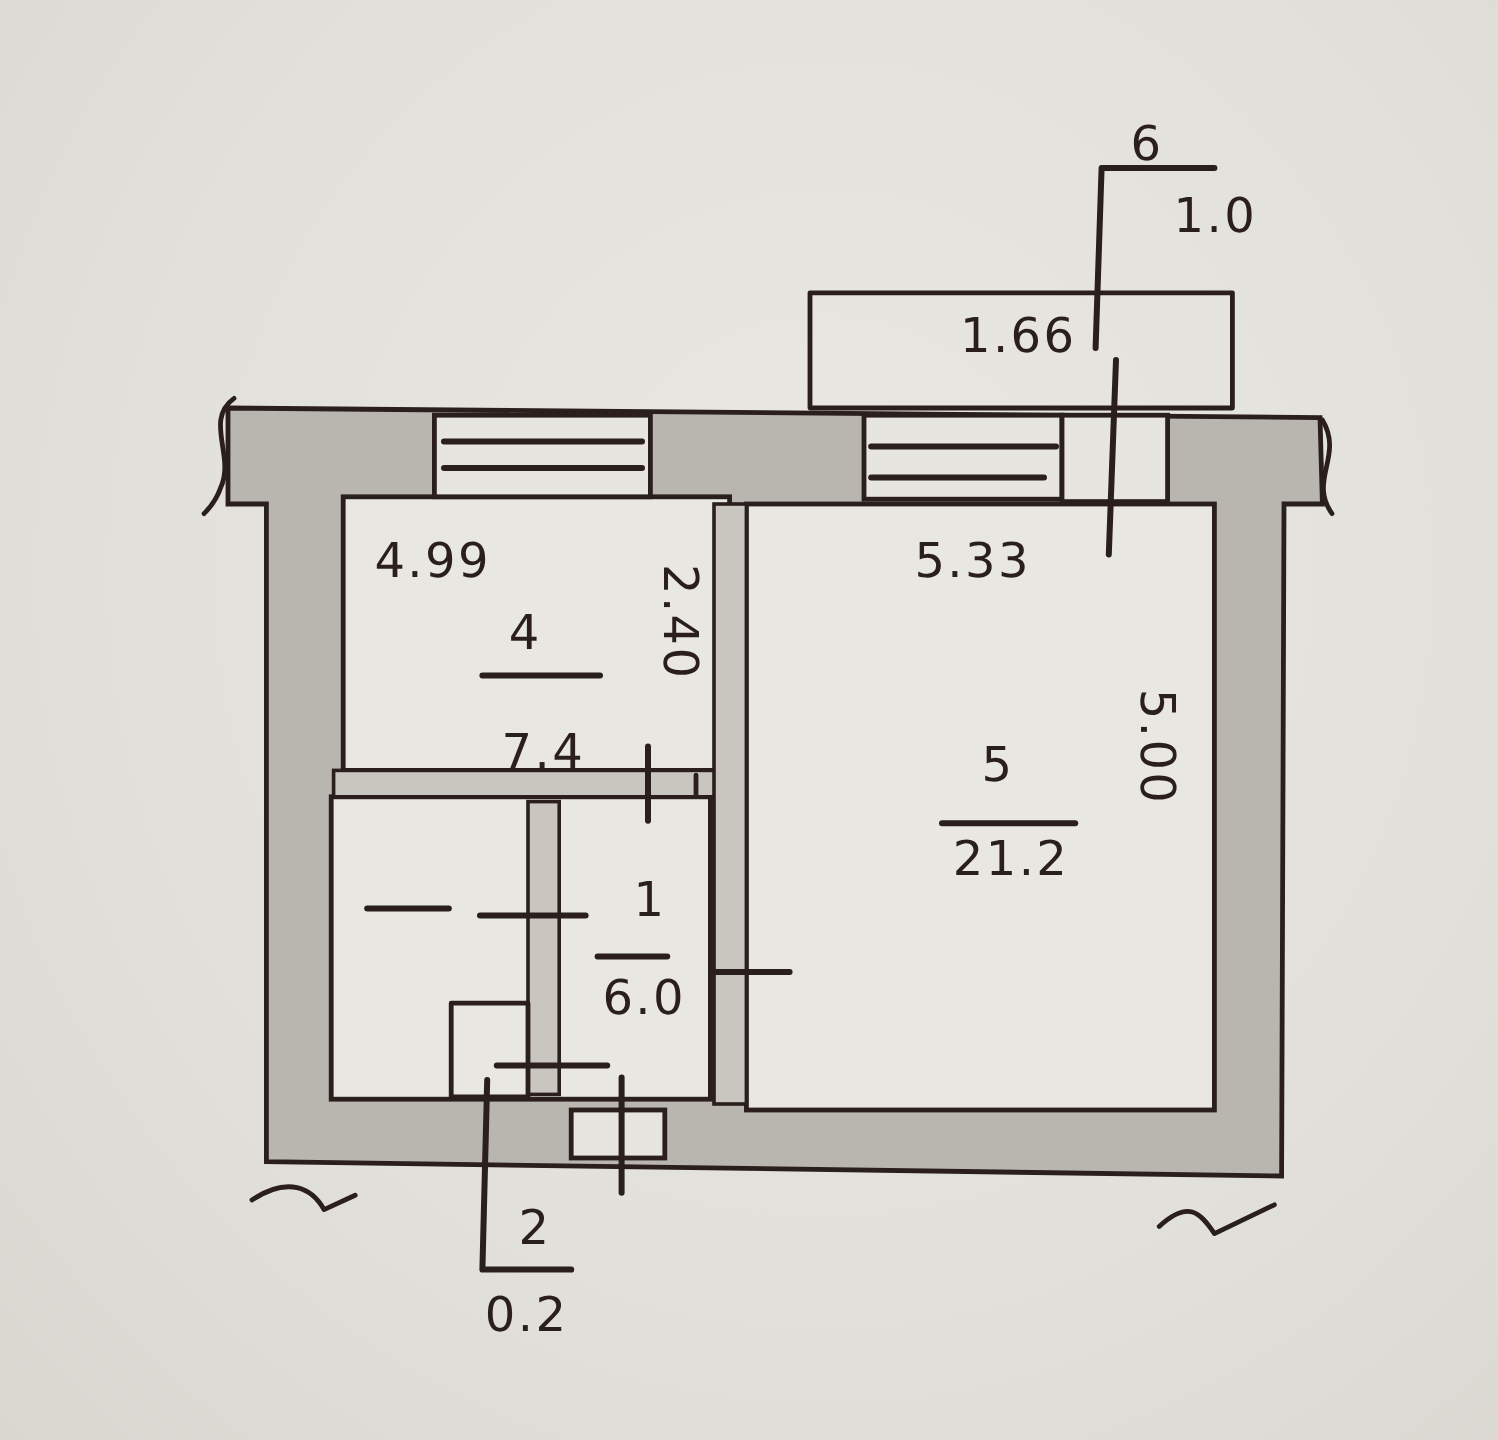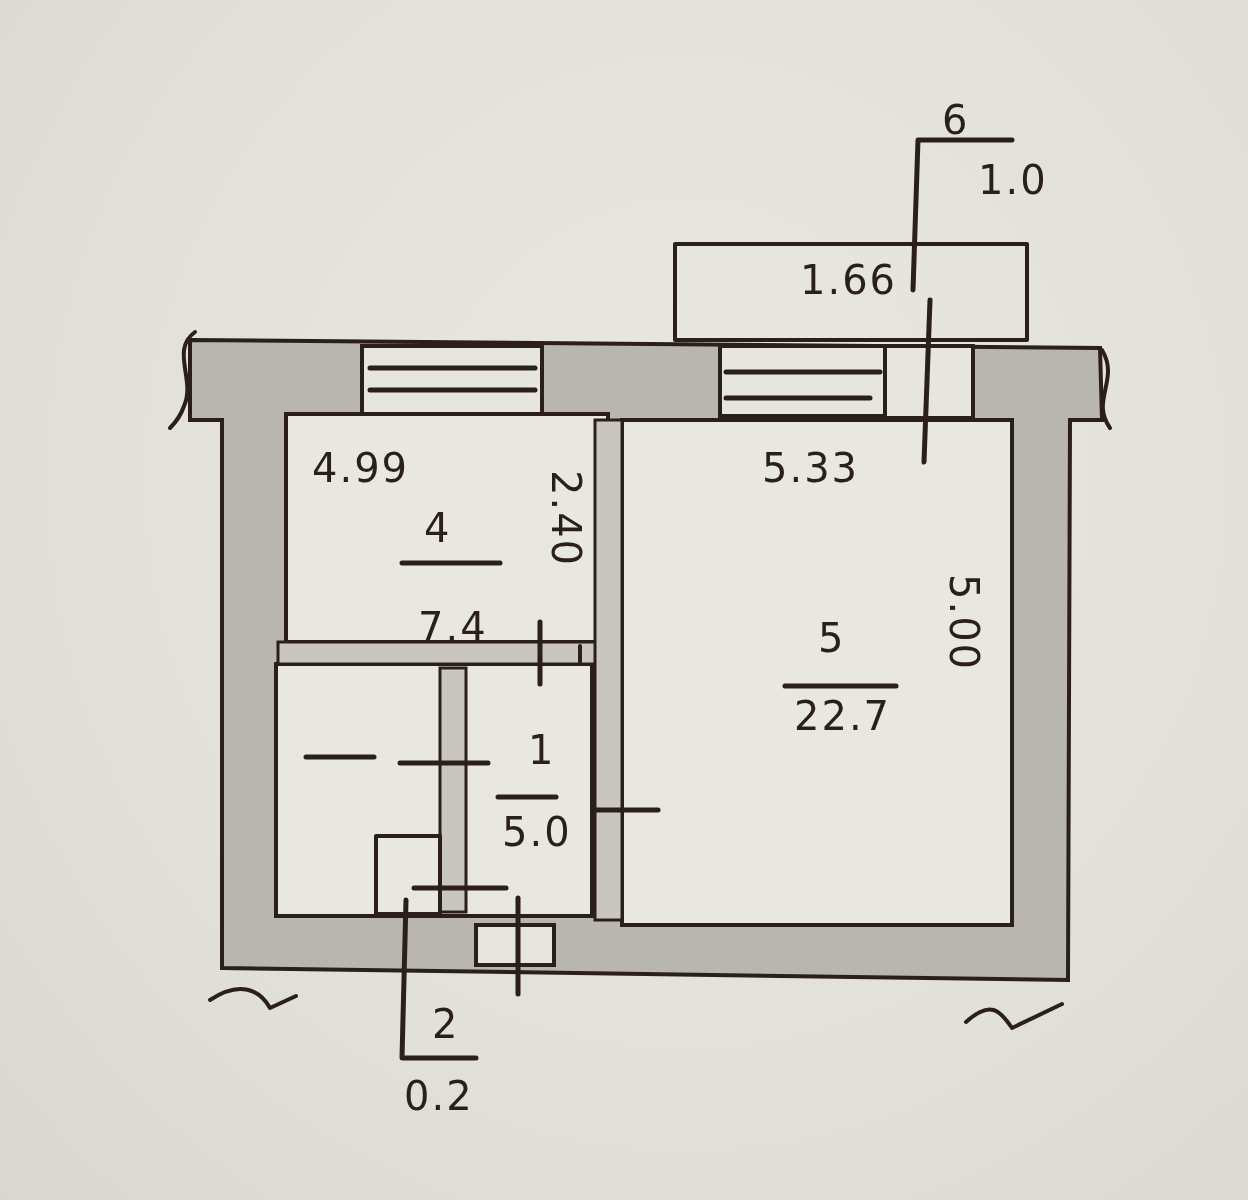--- a/index.html
+++ b/index.html
@@ -84,21 +84,21 @@
   <span class="lbl" style="left:938px; top:160px;margin-left:40px;">1.0</span>
   <span class="lbl" style="left:800px; top:260px;">1.66</span>
 
   <span class="lbl" style="left:312px; top:448px;">4.99</span>
   <span class="lbl" style="left:424px; top:508px;">4</span>
   <span class="lbl" style="left:418px; top:575px;margin-top:32px;">7.4</span>
   <span class="lbl rot" style="left:586px; top:470px;">2.40</span>
 
   <span class="lbl" style="left:762px; top:448px;">5.33</span>
   <span class="lbl" style="left:818px; top:618px;">5</span>
-  <span class="lbl" style="left:794px; top:696px;">22.7</span>
+  <span class="lbl" style="left:794px; top:696px;">21.2</span>
   <span class="lbl rot" style="left:984px; top:574px;">5.00</span>
 
   <span class="lbl" style="left:528px; top:730px;">1</span>
-  <span class="lbl" style="left:502px; top:812px;">5.0</span>
+  <span class="lbl" style="left:502px; top:812px;">6.0</span>
 
   <span class="lbl" style="left:432px; top:1004px;">2</span>
   <span class="lbl" style="left:404px; top:1076px;">0.2</span>
 </div>
 
 </body></html>

